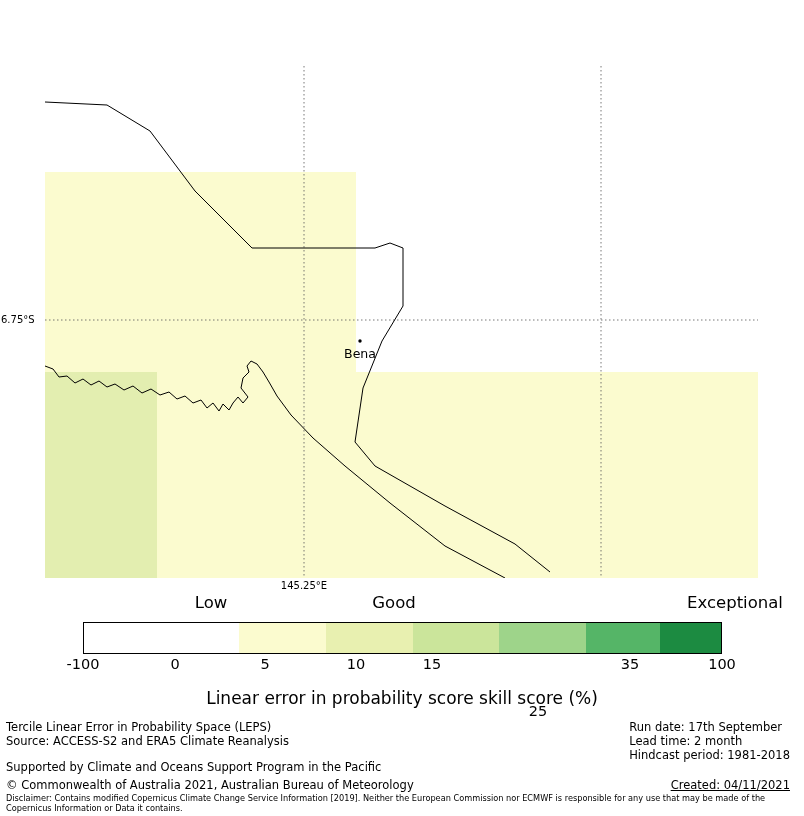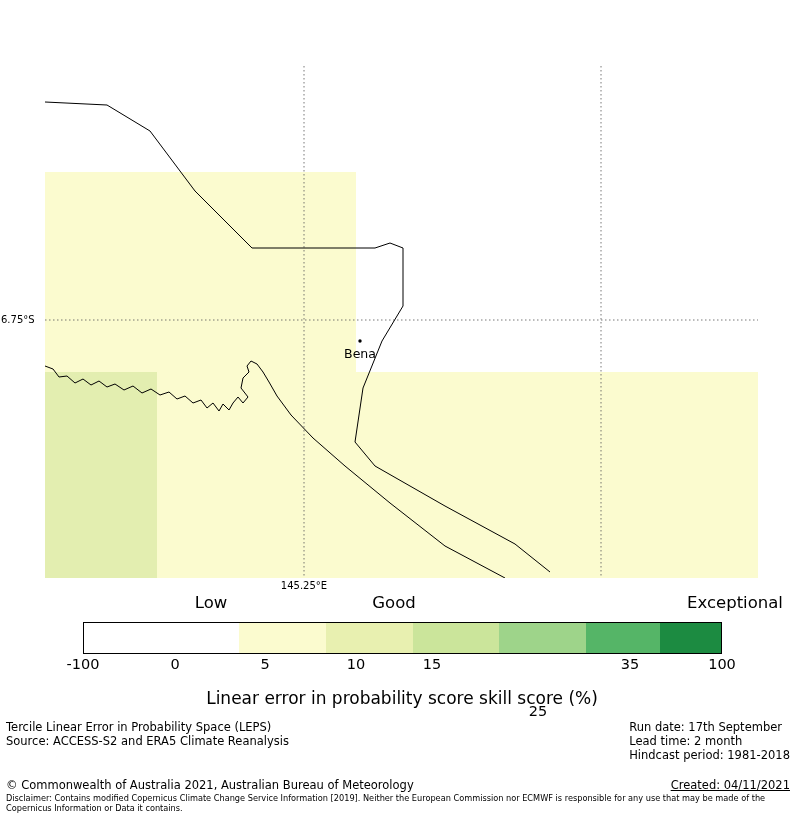--- a/index.html
+++ b/index.html
@@ -240,18 +240,19 @@
   <div class="footer">
     <div class="f-left">
       <div>Tercile Linear Error in Probability Space (LEPS)</div>
       <div>Source: ACCESS-S2 and ERA5 Climate Reanalysis</div>
     </div>
     <div class="f-right">
       <div>Run date: 17th September</div>
       <div>Lead time: 2 month</div>
       <div>Hindcast period: 1981-2018</div>
     </div>
+    <div class="f-support">Supported by Climate and Oceans Support Program in the Pacific</div>
     <div class="f-copy">© Commonwealth of Australia 2021, Australian Bureau of Meteorology</div>
     <div class="f-created">Created: 04/11/2021</div>
     <div class="f-disc">Disclaimer: Contains modified Copernicus Climate Change Service Information [2019]. Neither the European Commission nor ECMWF is responsible for any use that may be made of the Copernicus Information or Data it contains.</div>
   </div>
 
 </div>
 
 </body></html>

